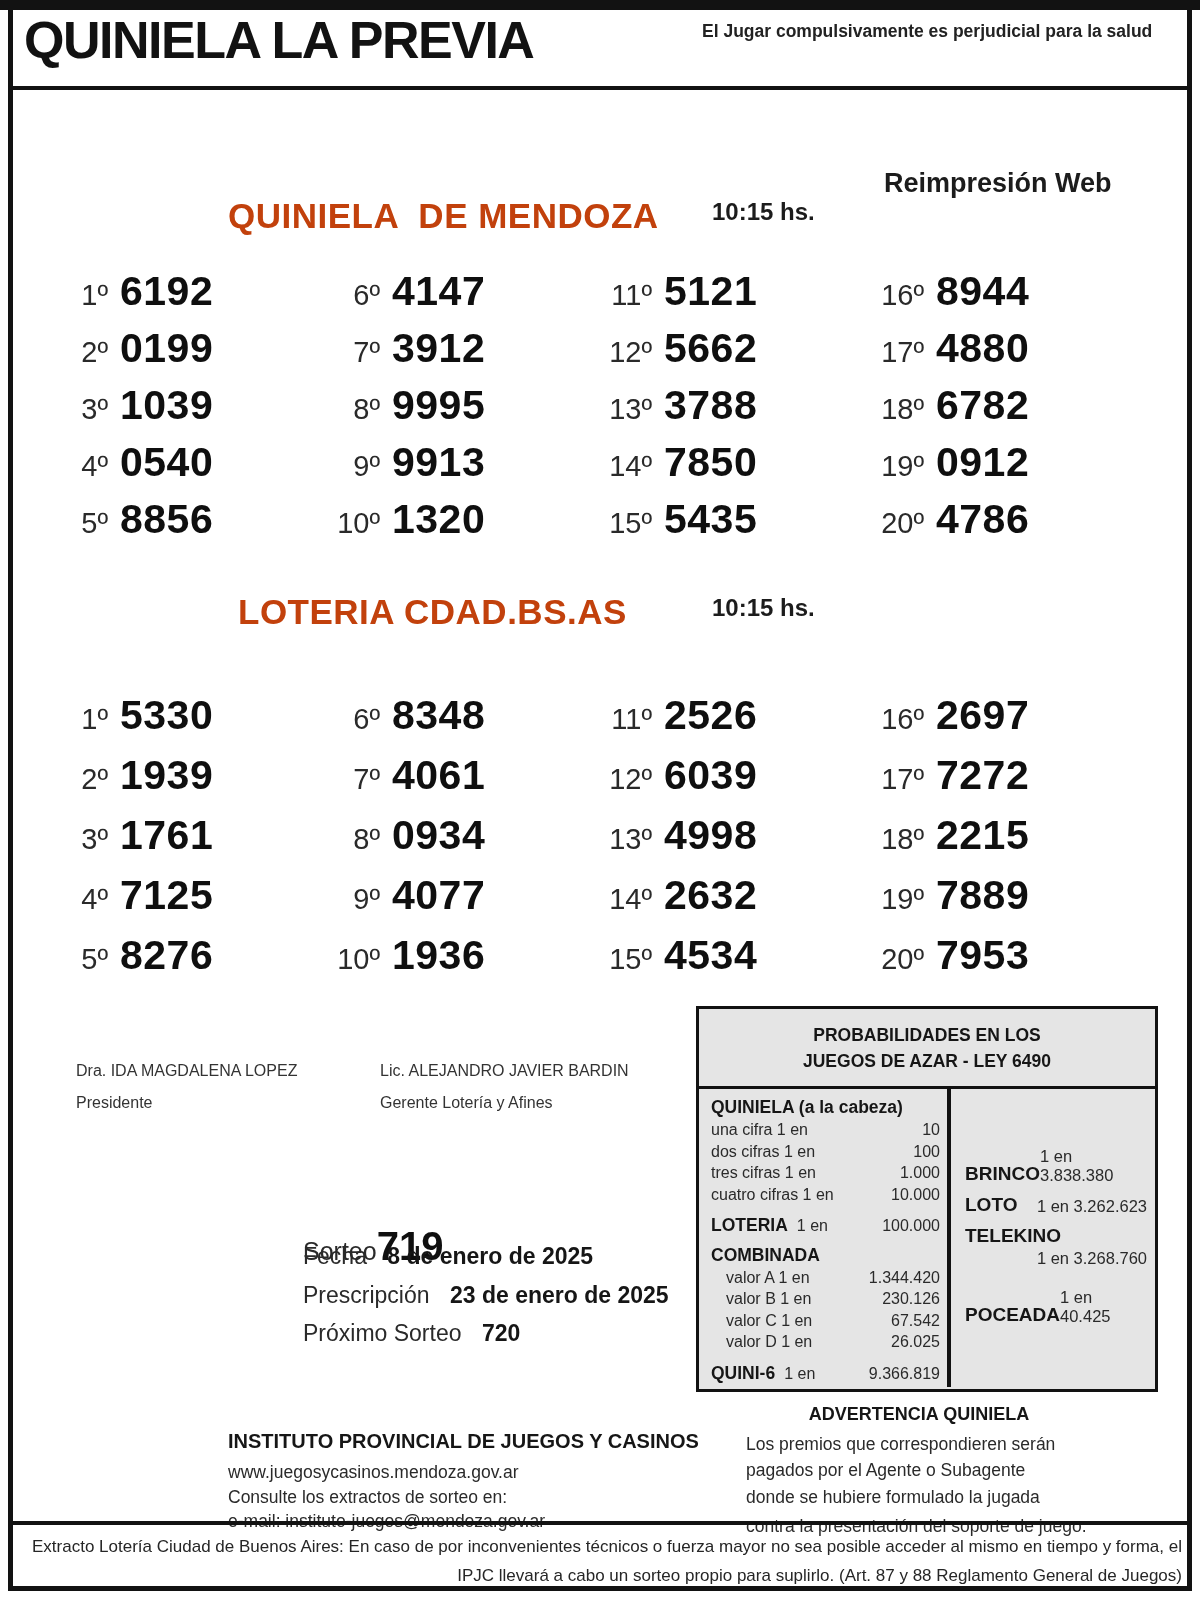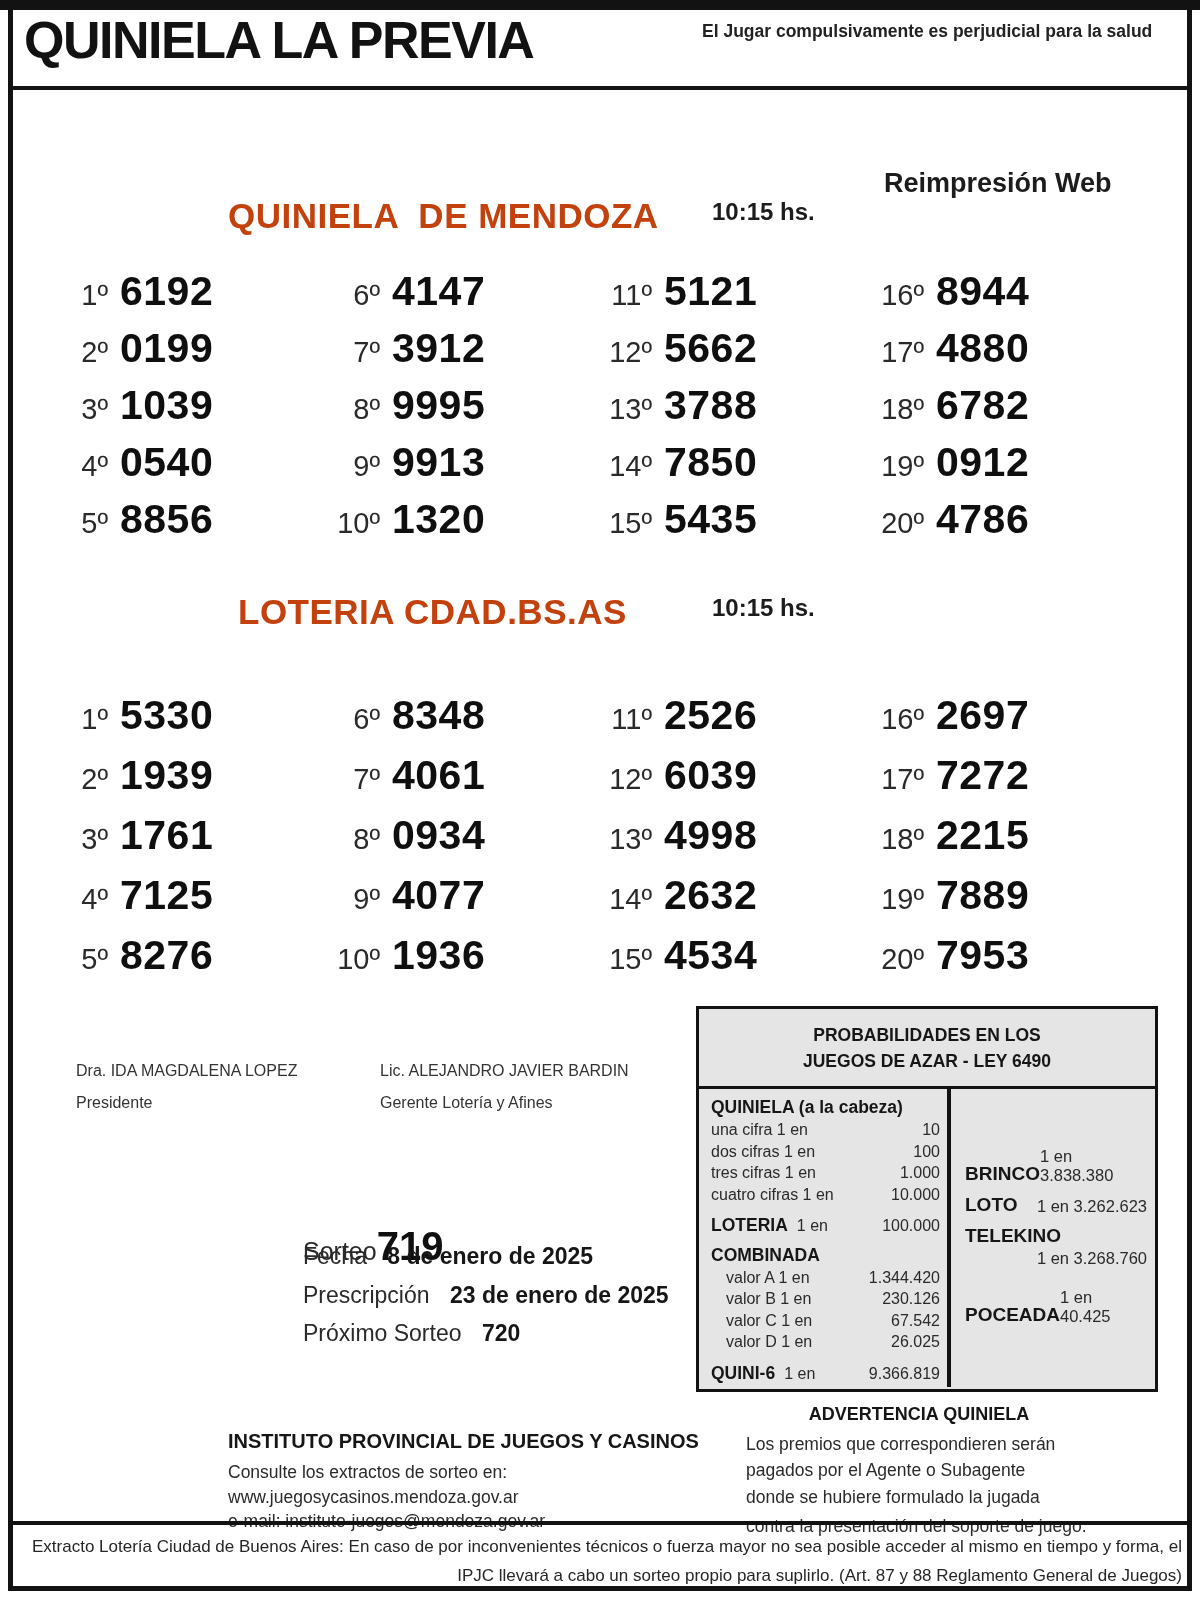--- a/index.html
+++ b/index.html
@@ -359,22 +359,22 @@
     </div>
     <div class="drawrow">
       <span class="dlabel">Próximo Sorteo</span>
       <span class="dvalue">720</span>
     </div>
   </div>
 
   <div class="institute">
     <div class="iname">INSTITUTO PROVINCIAL DE JUEGOS Y CASINOS</div>
     <div class="ilines">
+      <div>www.juegosycasinos.mendoza.gov.ar</div>
       <div>Consulte los extractos de sorteo en:</div>
-      <div>www.juegosycasinos.mendoza.gov.ar</div>
       <div>e-mail:  instituto-juegos@mendoza.gov.ar</div>
     </div>
   </div>
 
   <div class="advert">
     <div class="atitle">ADVERTENCIA QUINIELA</div>
     <div class="alines">
       <div>Los premios que correspondieren serán</div>
       <div>pagados por el Agente o Subagente</div>
       <div>donde se hubiere formulado la jugada</div>

